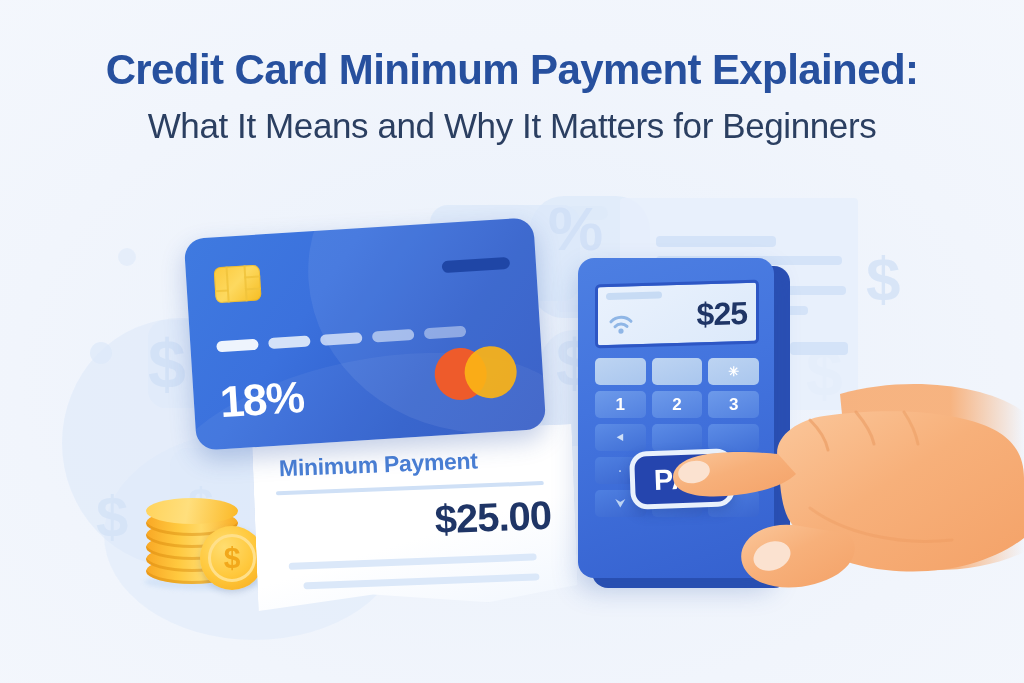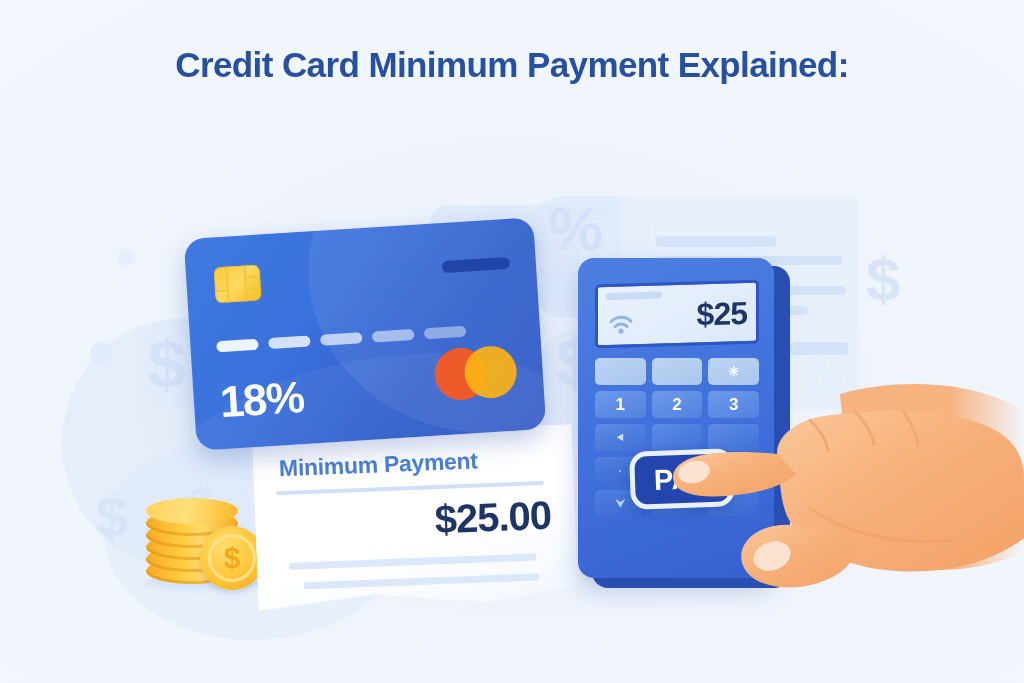--- a/index.html
+++ b/index.html
@@ -208,21 +208,21 @@
     transform:rotate(-2deg);
   }
 
   
   #hand { position:absolute; left:660px; top:368px; width:364px; height:240px; }
   .hand-svg { position:absolute; inset:0; }
 
   
   #heading { position:absolute; left:0; top:44px; width:1024px; text-align:center; }
   .title-1 {
-    font-size:35px; font-weight:700; color:#27509e; letter-spacing:-.6px;
+    font-size:42px; font-weight:700; color:#27509e; letter-spacing:-.6px;
     line-height:1.22;
   }
   .title-2 {
     font-size:35px; font-weight:400; color:#2b3f61; letter-spacing:-.4px;
     line-height:1.35; margin-top:7px;
   }
 </style>
 </head>
 <body>
 
@@ -258,20 +258,21 @@
     <div class="bg-docline" style="left:656px; top:256px; width:186px; height:9px;"></div>
     <div class="bg-docline" style="left:648px; top:286px; width:198px; height:9px;"></div>
     <div class="bg-docline" style="left:648px; top:306px; width:160px; height:9px;"></div>
     <div class="bg-docline" style="left:790px; top:342px; width:58px; height:13px;"></div>
 
     <div class="bg-doc" style="left:250px; top:440px; width:210px; height:130px; opacity:.4;"></div>
   </div>
 
   <div id="heading">
     <div class="title-1">Credit Card Minimum Payment Explained:</div>
+    <div class="title-2">What It Means and Why It Matters for Beginners</div>
   </div>
 
   <div id="coins">
     <div class="coin-shadow"></div>
     <div class="coin-disc" style="left:8px; top:62px;"></div>
     <div class="coin-disc" style="left:8px; top:50px;"></div>
     <div class="coin-disc" style="left:8px; top:38px;"></div>
     <div class="coin-disc" style="left:8px; top:26px;"></div>
     <div class="coin-disc" style="left:8px; top:14px;"></div>
     <div class="coin-top" style="left:8px; top:2px;"></div>

